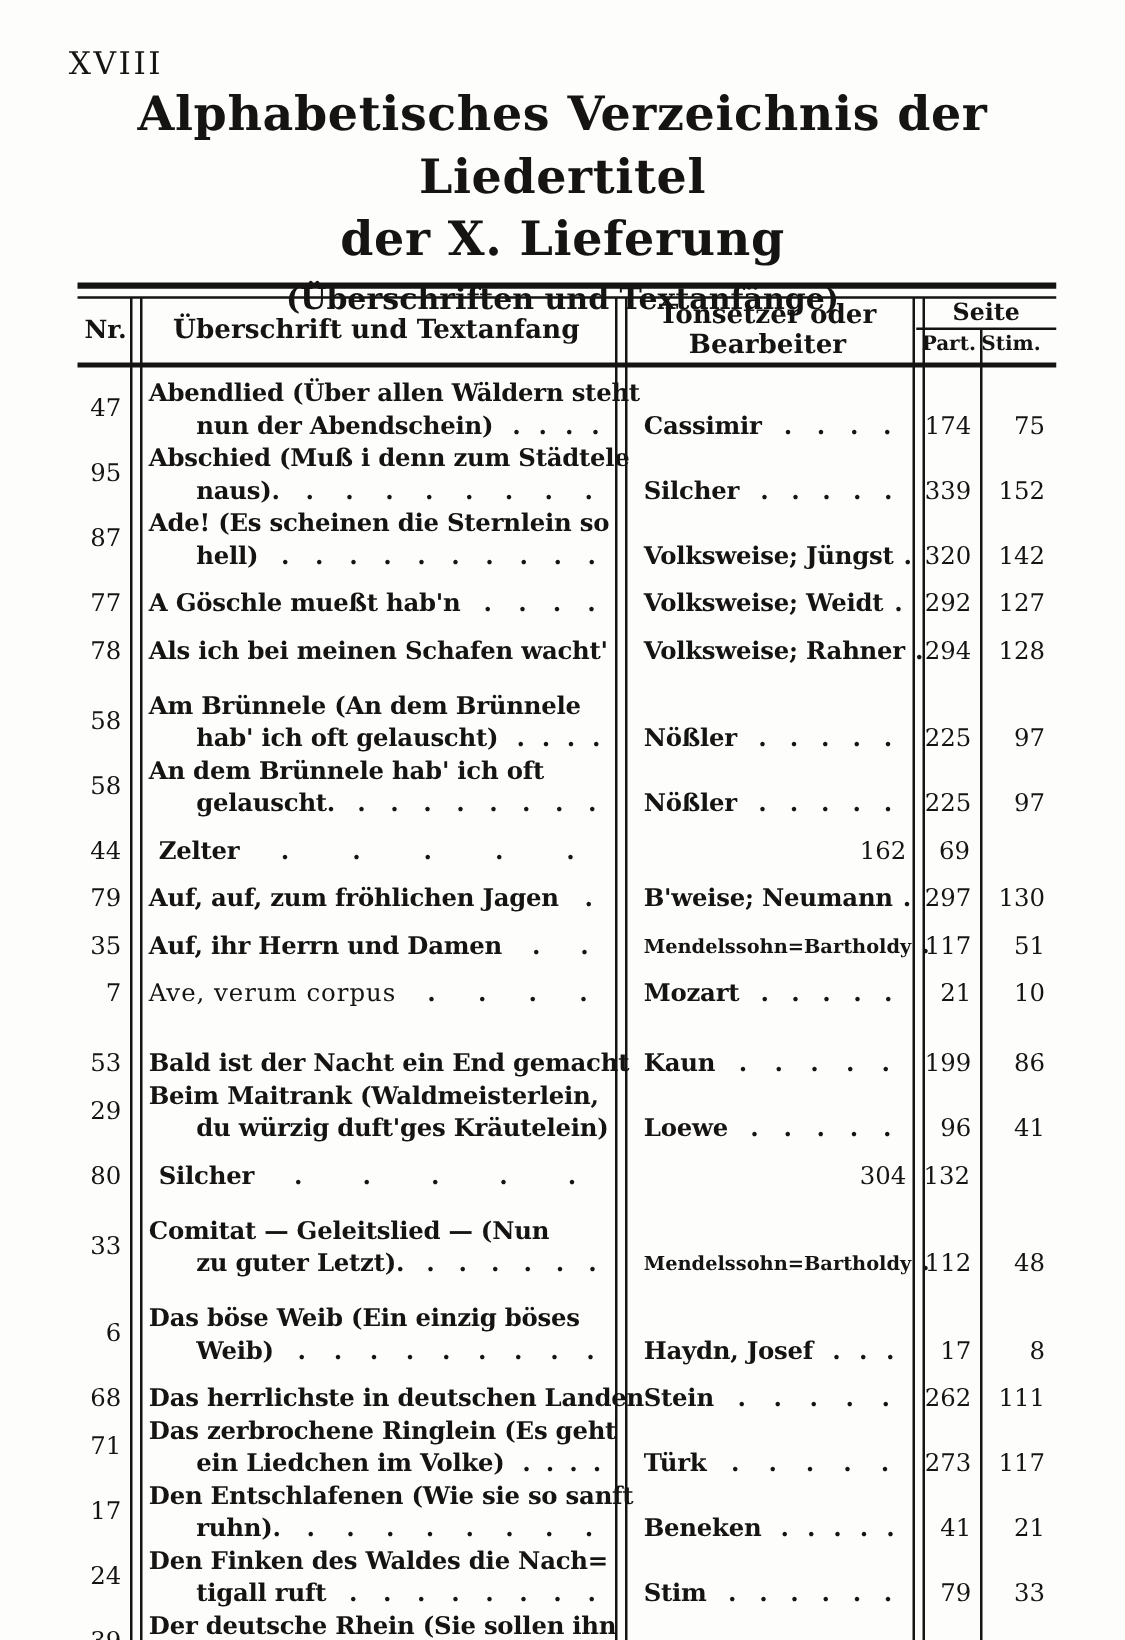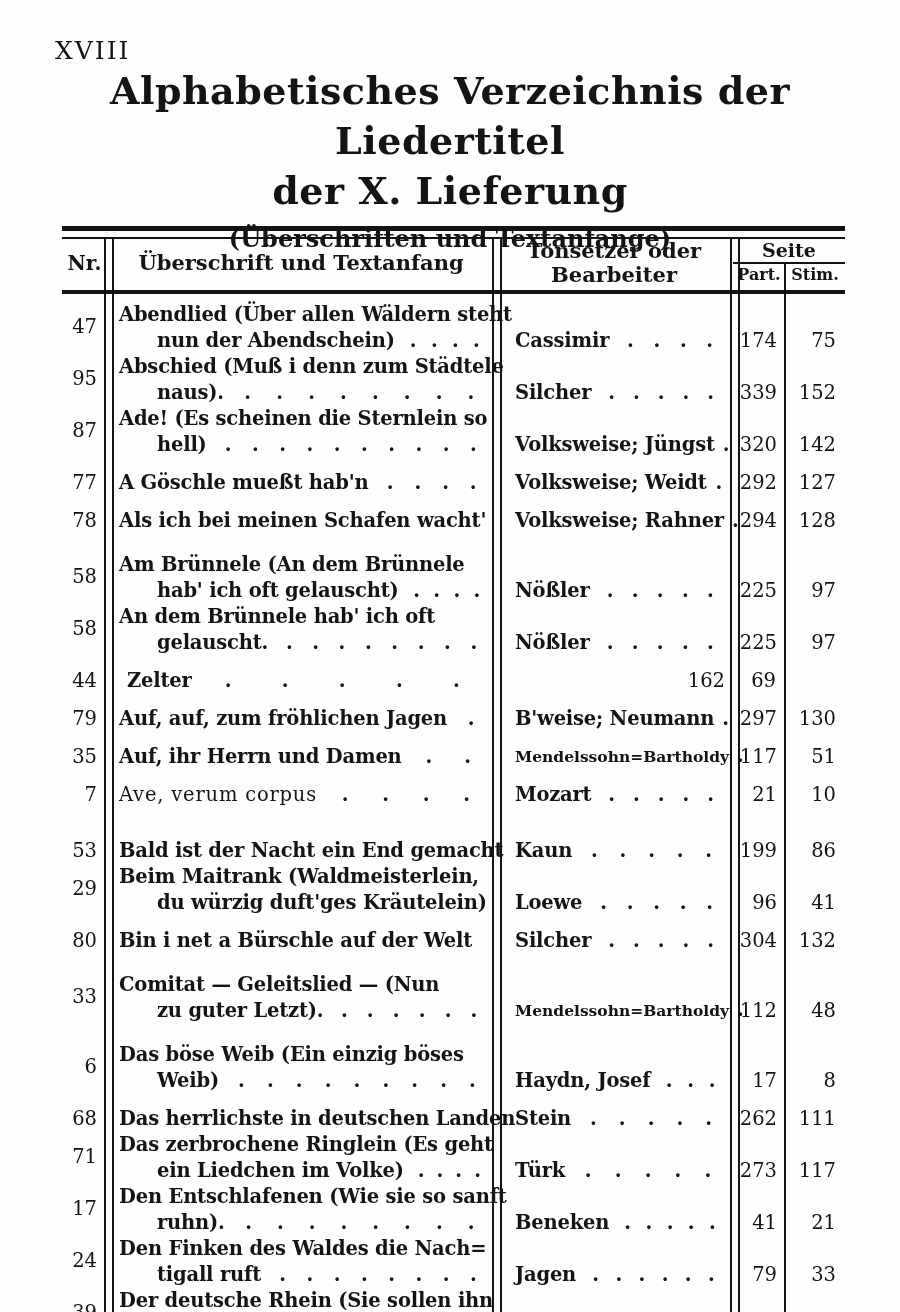--- a/index.html
+++ b/index.html
@@ -42,21 +42,21 @@
     padding-top:13px; height:51px; box-sizing:content-box;
     font-weight:700;
   }
   .h-nr{ text-align:center; font-size:20px; padding-top:12px; }
   .h-title{ text-align:center; font-size:21px; padding-top:11px; }
   .h-composer{ text-align:center; font-size:21px; line-height:24px; padding-top:0; }
   .h-seite{ text-align:center; }
   .seite-label{ font-size:19px; line-height:22px; }
   .ps-row{ display:flex; margin-top:4px; }
   .ps-part{ width:52px; text-align:center; font-size:16px; }
-  .ps-stim{ width:60px; text-align:center; font-size:16px; }
+  .ps-stim{ width:60px; text-align:left; font-size:16px; }
   
   .tbody{ padding:12px 0 6px; font-size:19.5px; line-height:26px; }
   .group + .group{ margin-top:18px; }
   .row{
     display:grid; grid-template-columns:45px 388px 238px 52px 60px;
     align-items:end;
   }
   .cell.nr{ align-self:start; text-align:right; padding-right:10px; font-weight:400;margin-top:12px; }
   .cell.title{ padding-left:12px; }
   .tline{ display:flex; align-items:baseline; }
@@ -430,26 +430,20 @@
               <span>.</span>
               <span>.</span>
               <span>.</span>
             </span>
           </div>
     <div class="cell part">96</div>
     <div class="cell stim">41</div>
   </div>
         <div class="row">
     <div class="cell nr">80</div>
-    <div class="cell title">
-      <div class="tline l1">
-              <span class="ltext">Bin i net a Bürschle auf der Welt</span>
-            </div>
-
-    </div>
     <div class="cell composer">
       <span class="cname">Silcher</span>
     <span class="dots">
               <span>.</span>
               <span>.</span>
               <span>.</span>
               <span>.</span>
               <span>.</span>
             </span>
           </div>
@@ -616,21 +610,21 @@
                 <span>.</span>
                 <span>.</span>
                 <span>.</span>
                 <span>.</span>
                 <span>.</span>
                 <span>.</span>
               </span>
             </div>
     </div>
     <div class="cell composer">
-      <span class="cname">Jagen</span>
+      <span class="cname">Stim</span>
     <span class="dots">
               <span>.</span>
               <span>.</span>
               <span>.</span>
               <span>.</span>
               <span>.</span>
               <span>.</span>
             </span>
           </div>
     <div class="cell part">79</div>

